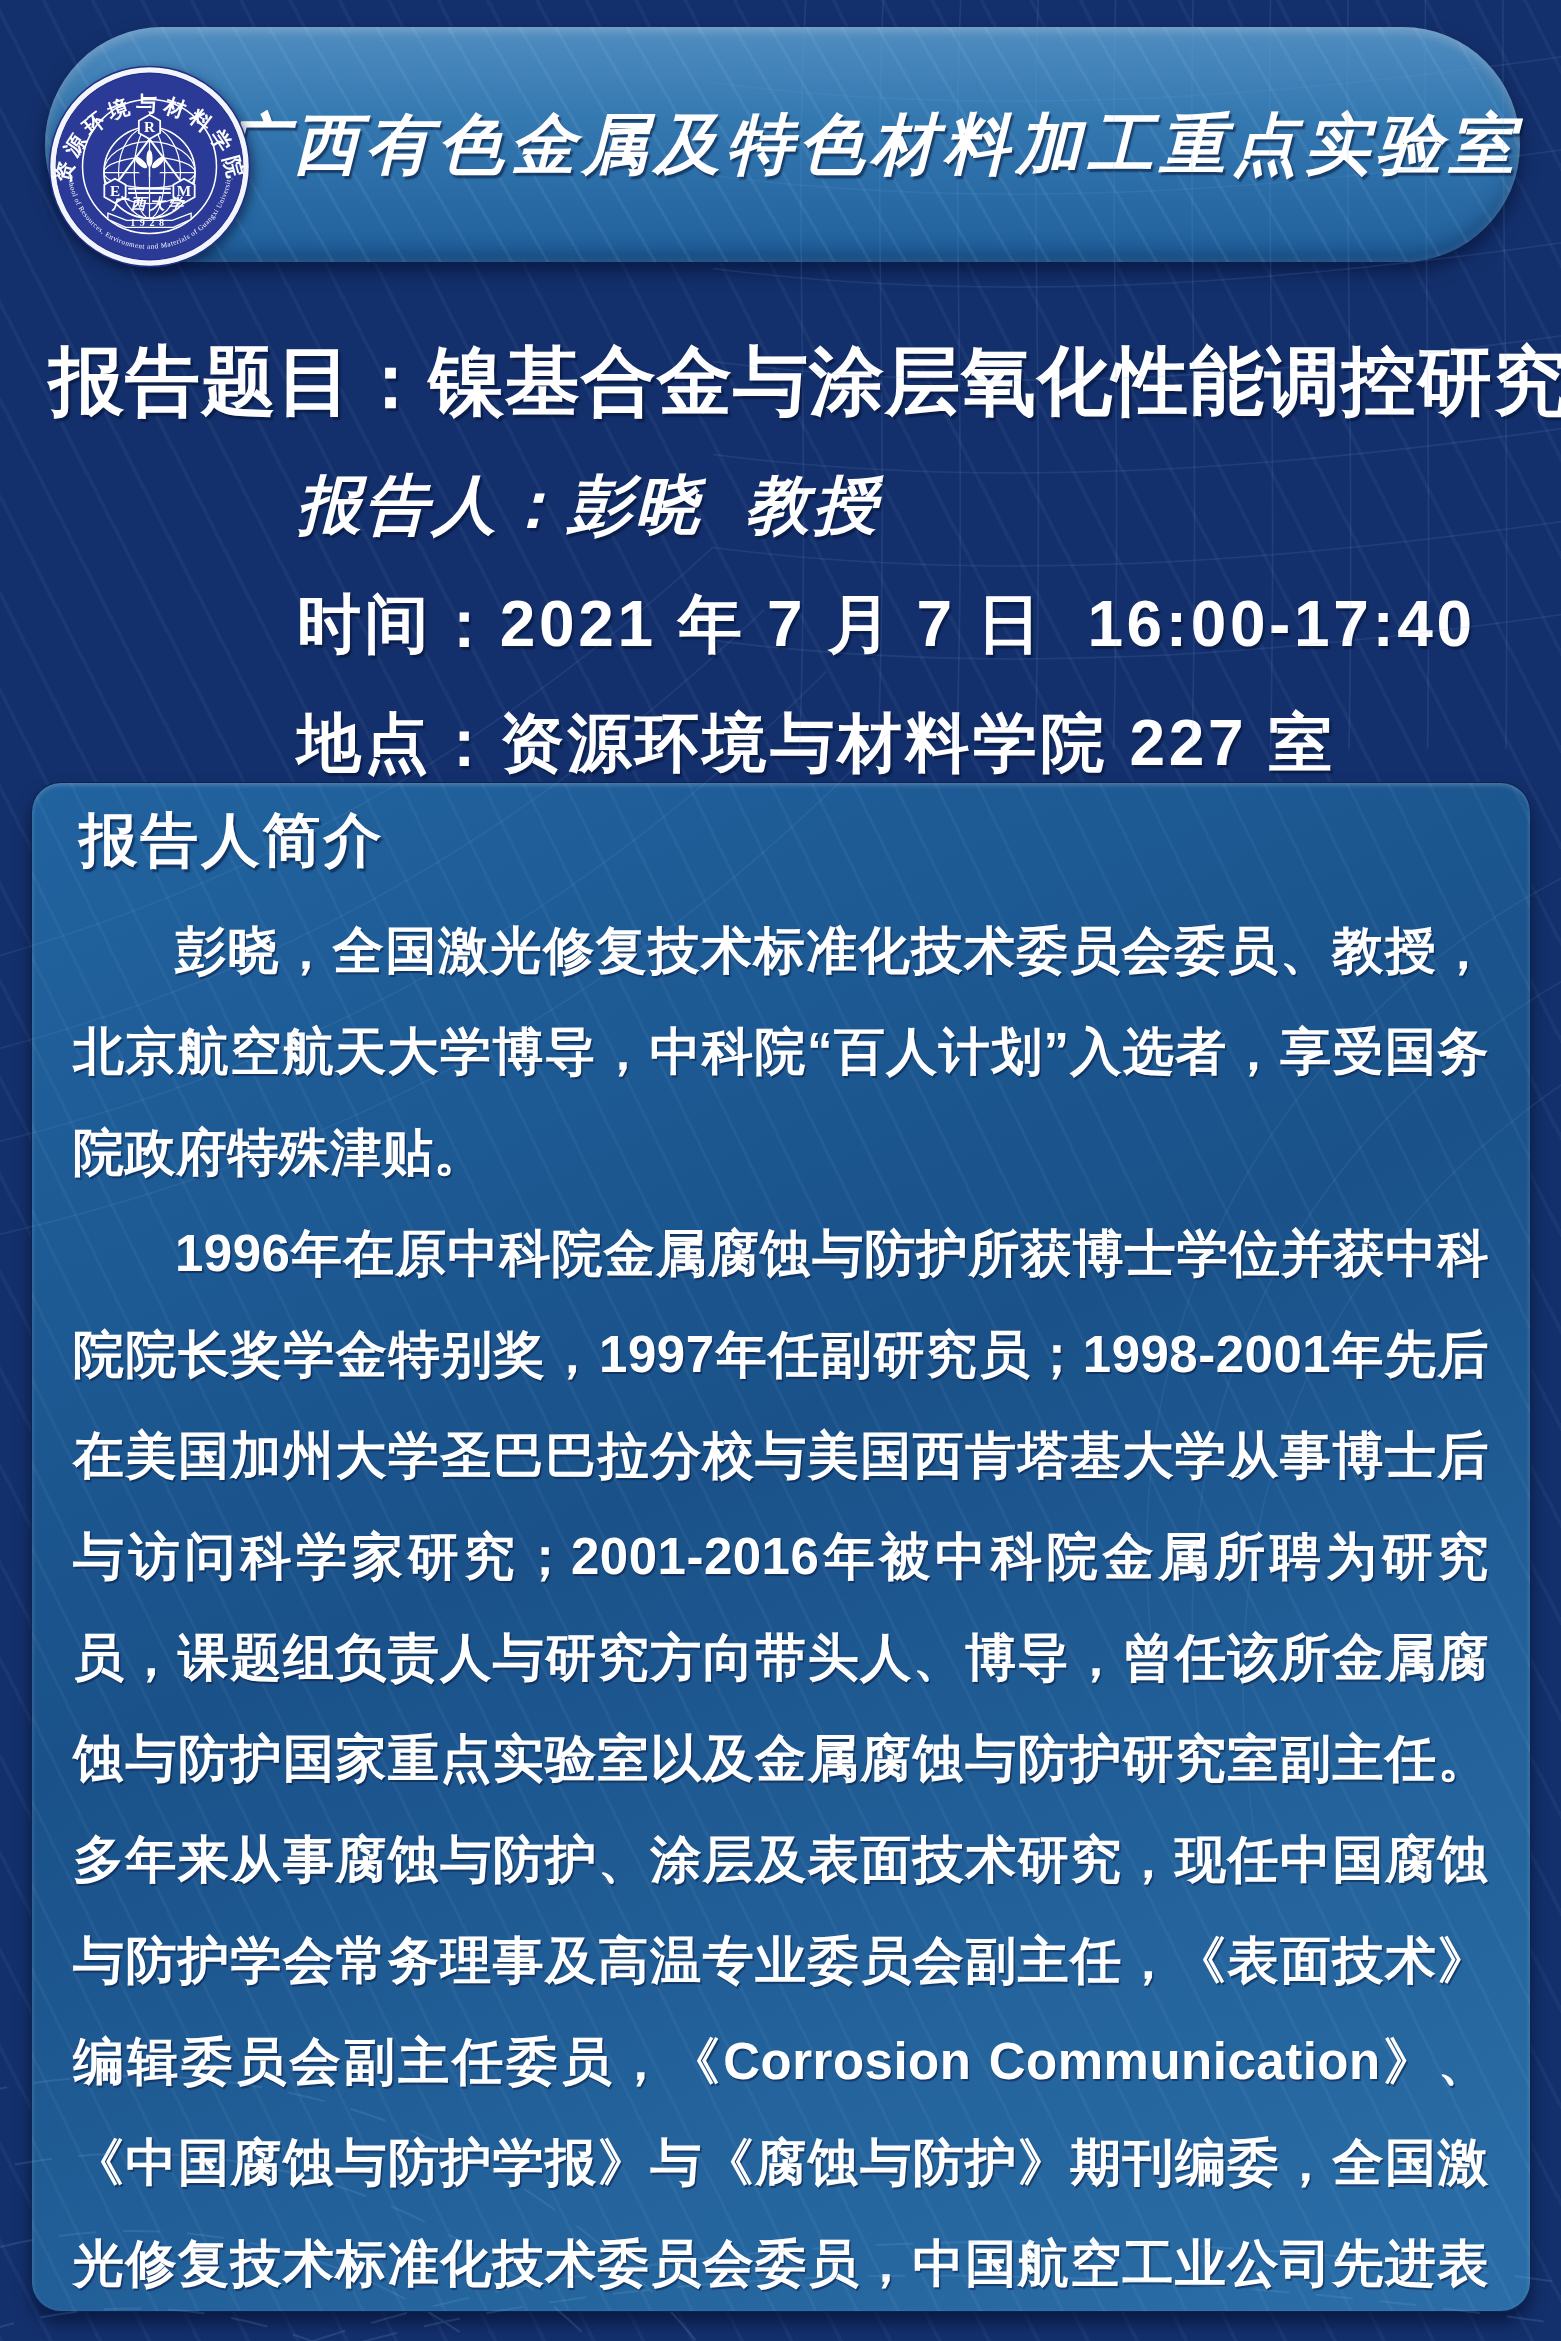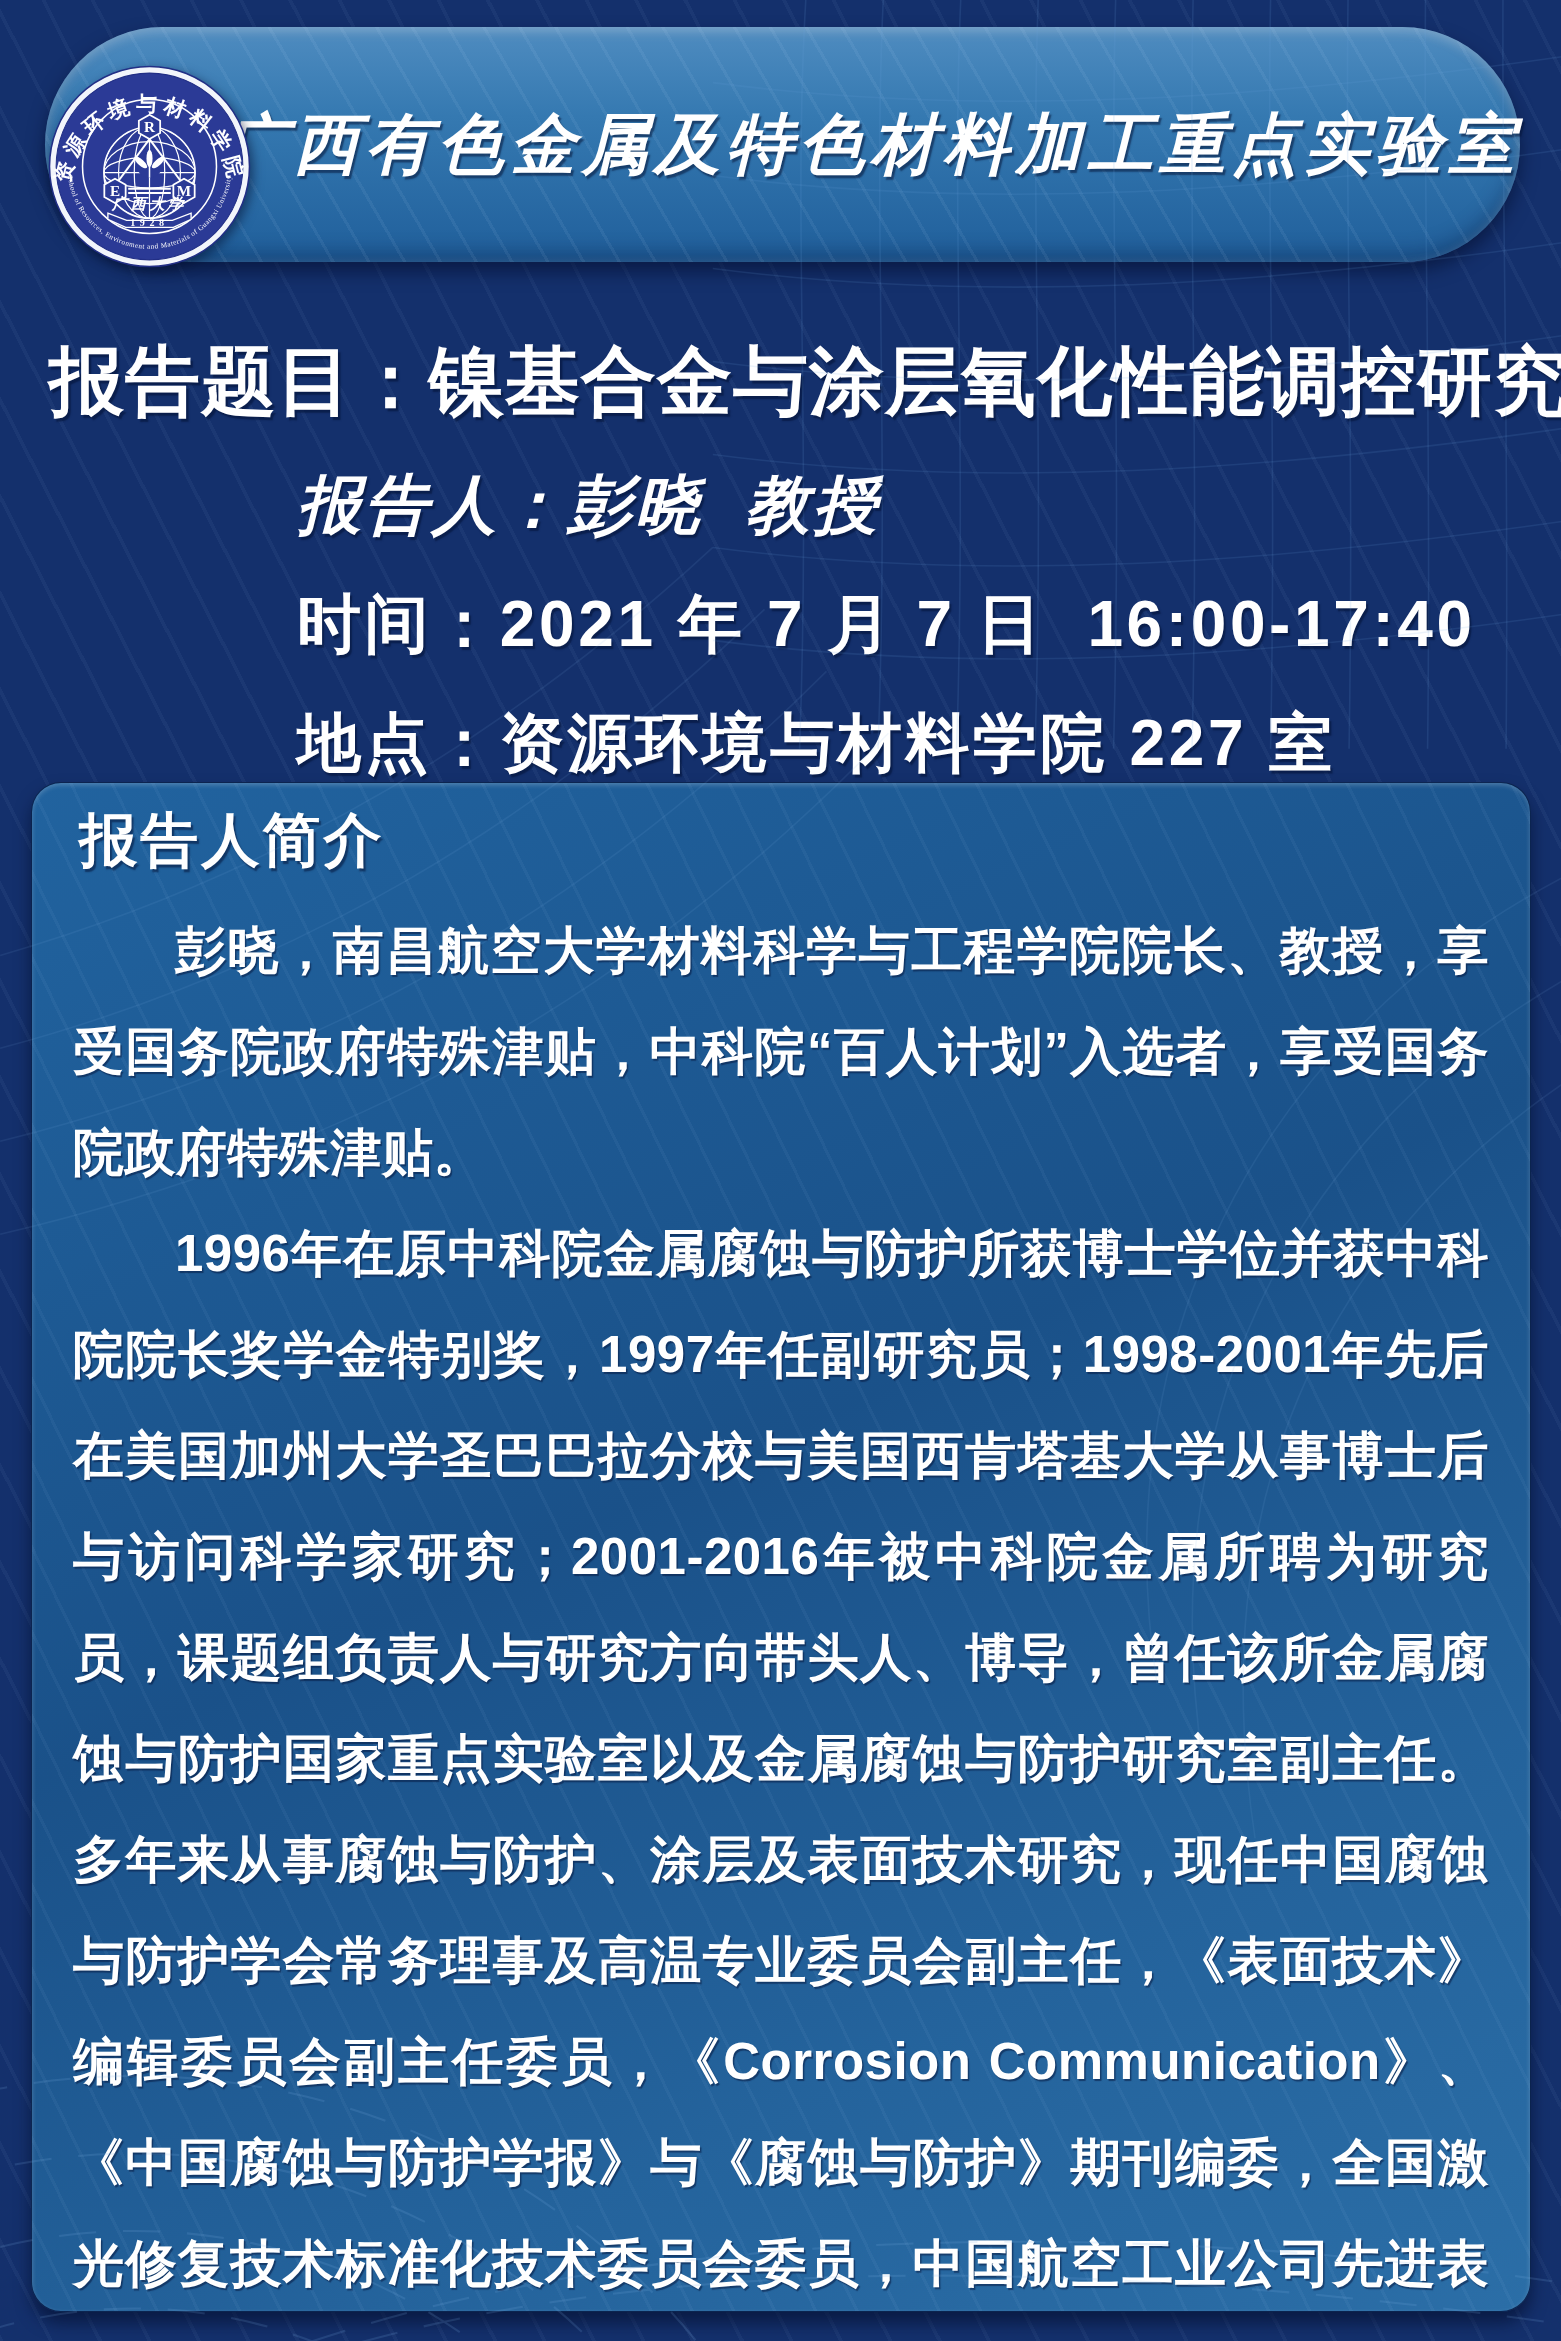--- a/index.html
+++ b/index.html
@@ -154,21 +154,21 @@
 </svg>
 
 <div class="lecture-title">报告题目：镍基合金与涂层氧化性能调控研究</div>
 <div class="info-line info-speaker">报告人：彭晓  教授</div>
 <div class="info-line info-time">时间：2021 年 7 月 7 日  16:00-17:40</div>
 <div class="info-line info-location">地点：资源环境与材料学院 227 室</div>
 
 <div class="bio-panel">
   <div class="bio-heading">报告人简介</div>
   <div class="bio-body">
-    <p>彭晓，南昌航空大学材料科学与工程学院院长、教授，享受国务院政府特殊津贴，中科院“百人计划”入选者，享受国务院政府特殊津贴。</p>
+    <p>彭晓，全国激光修复技术标准化技术委员会委员、教授，北京航空航天大学博导，中科院“百人计划”入选者，享受国务院政府特殊津贴。</p>
     <p>1996年在原中科院金属腐蚀与防护所获博士学位并获中科院院长奖学金特别奖，1997年任副研究员；1998-2001年先后在美国加州大学圣巴巴拉分校与美国西肯塔基大学从事博士后与访问科学家研究；2001-2016年被中科院金属所聘为研究员，课题组负责人与研究方向带头人、博导，曾任该所金属腐蚀与防护国家重点实验室以及金属腐蚀与防护研究室副主任。多年来从事腐蚀与防护、涂层及表面技术研究，现任中国腐蚀与防护学会常务理事及高温专业委员会副主任，《表面技术》编辑委员会副主任委员，《Corrosion Communication》、《中国腐蚀与防护学报》与《腐蚀与防护》期刊编委，全国激光修复技术标准化技术委员会委员，中国航空工业公司先进表面工程技术重点实验室学术委员会委员。负责承担或完成国家项目课题10余项。在国内外专业期刊上发表学术论文200余篇，获国家发明专利10余项，在国内外会议做邀请报告30余次，获省级自然科学奖一等奖3项。</p>
   </div>
 </div>
 
 <svg class="mesh" width="1562" height="2342" viewBox="0 0 3024 4535">
   <g stroke="#6aa2dd" stroke-width="3" fill="none" opacity="0.14">
     <path d="M1560 0 C1535 420 1570 850 1548 1450"></path>
     <path d="M1710 0 C1690 420 1722 850 1700 1450"></path>
     <path d="M1860 0 C1842 420 1872 850 1852 1450"></path>
     <path d="M2010 0 C1995 420 2022 850 2004 1450"></path>

